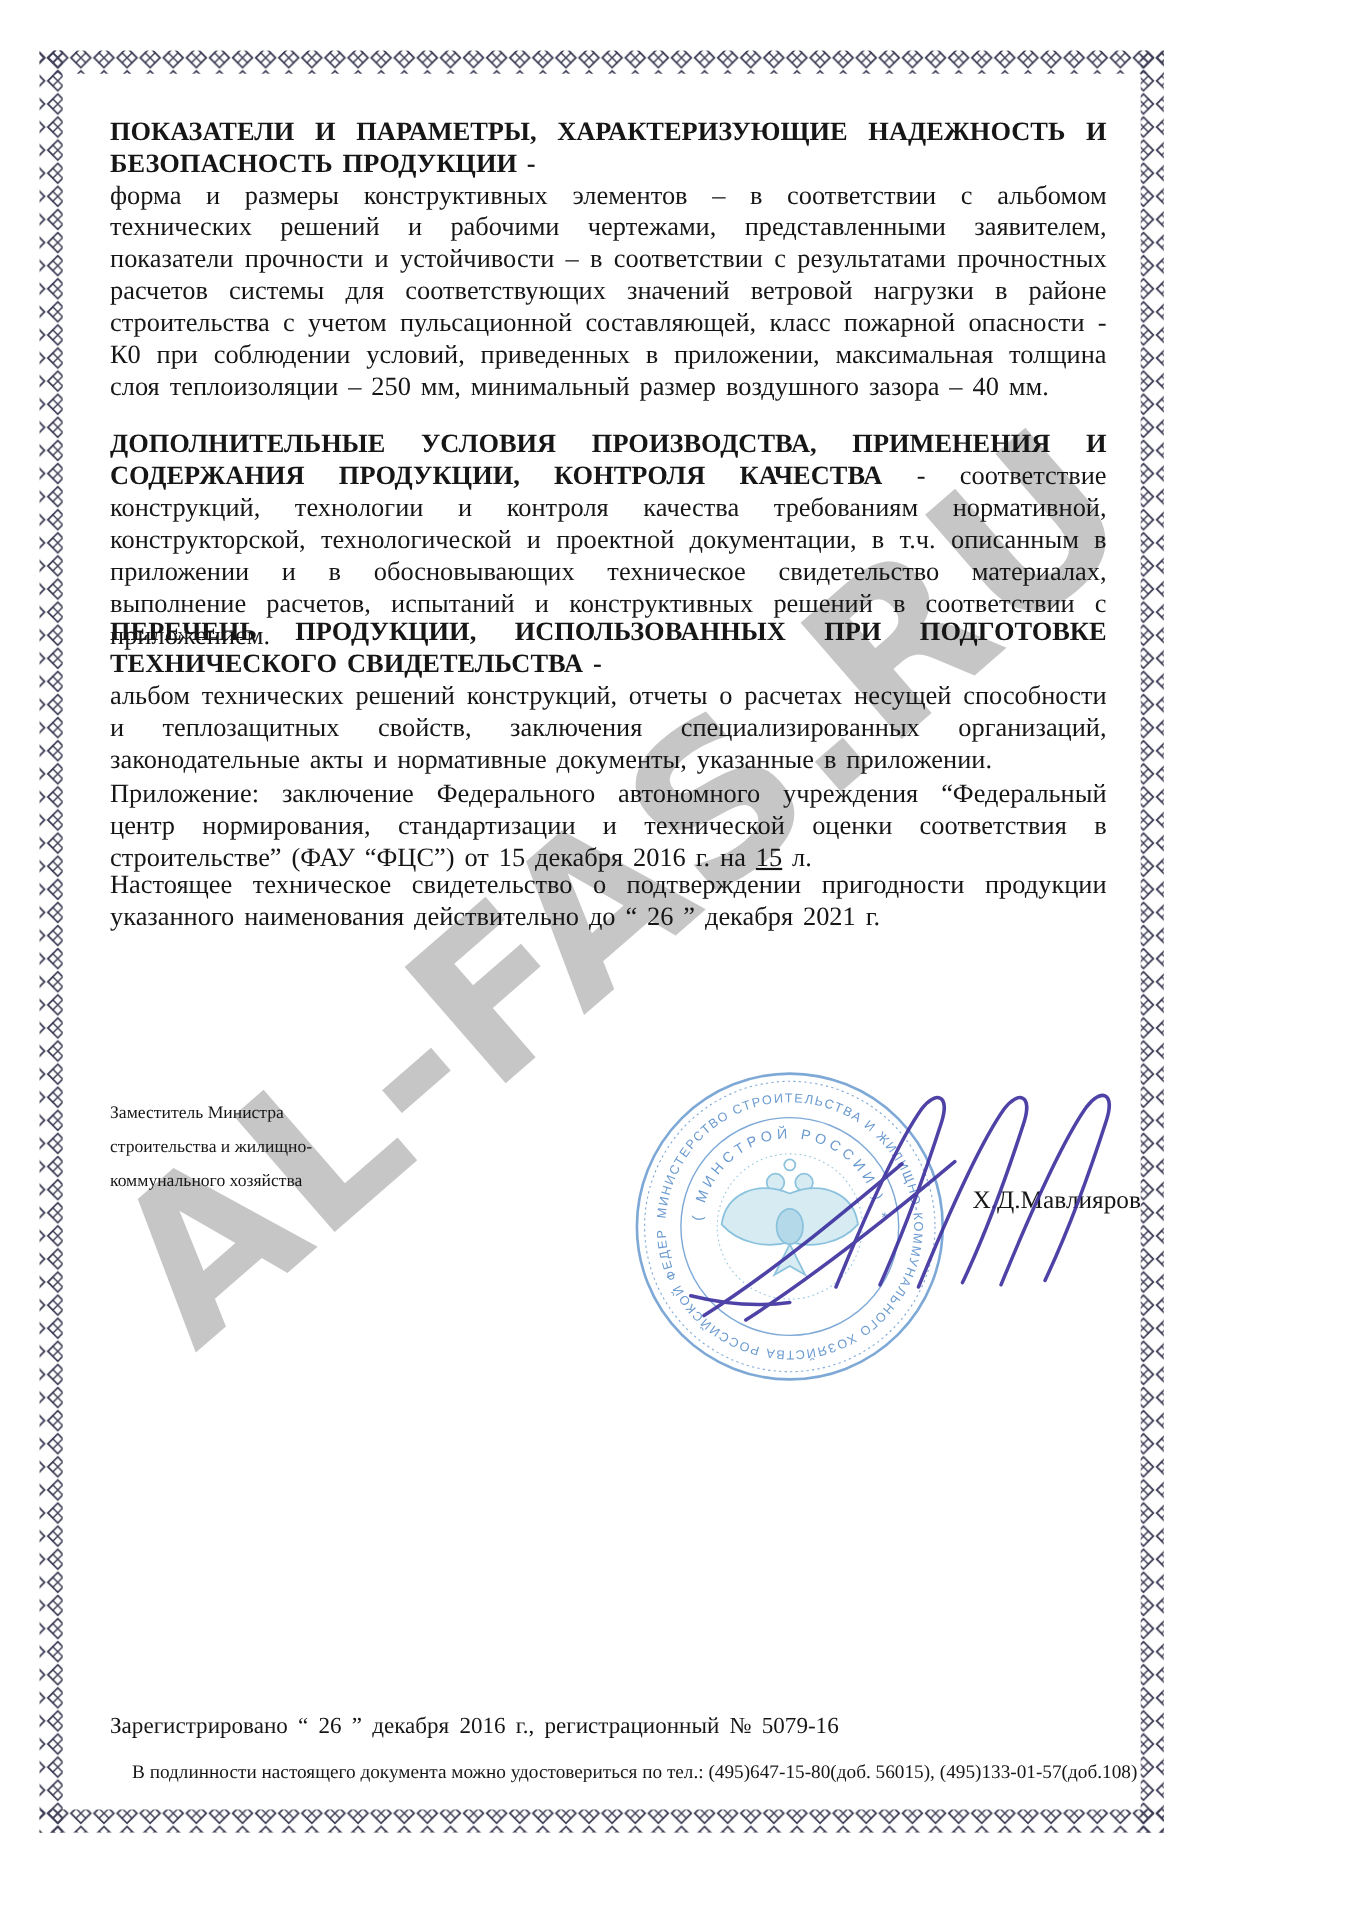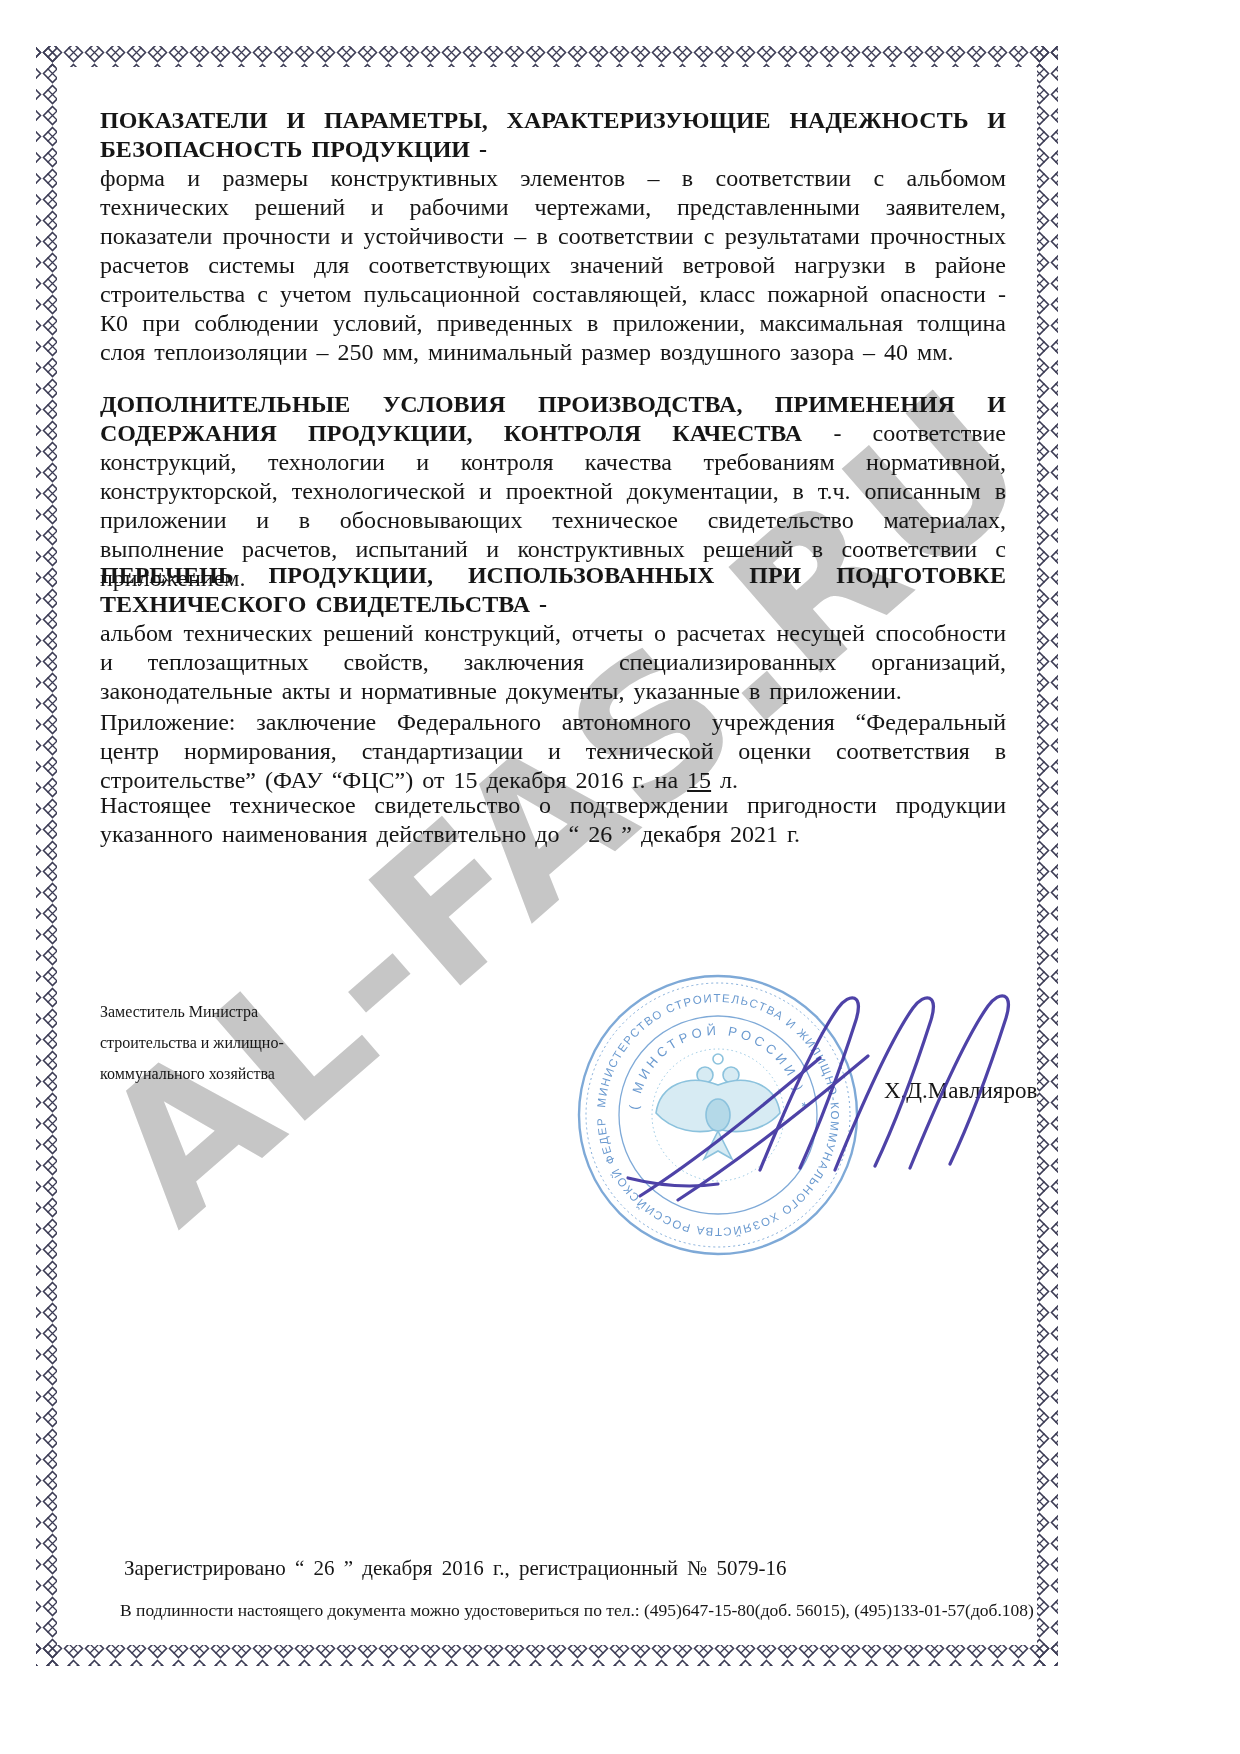--- a/index.html
+++ b/index.html
@@ -65,21 +65,20 @@
     z-index:2;
   }
   .reg-line{
     position:absolute;
     left:100px; top:1556px;
     width:906px;
     z-index:2;
     font-size:21px;
     text-align:left;
     word-spacing:4px;
-    margin-left:24px;
   }
   .phone-line{
     position:absolute;
     left:100px; top:1600px;
     width:930px;
     z-index:2;
     font-size:17.5px;
     text-align:left;
     margin-left:20px;
   }

